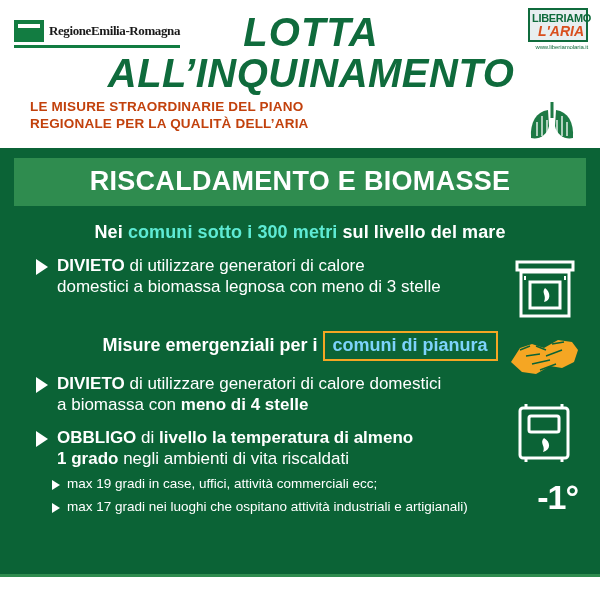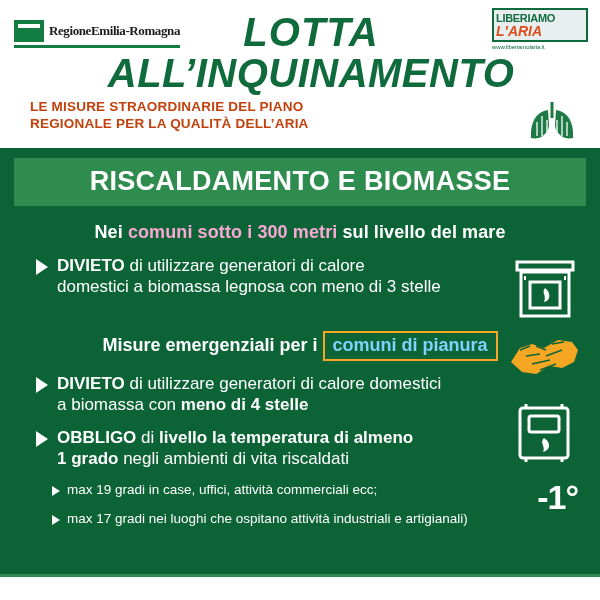--- a/index.html
+++ b/index.html
@@ -60,22 +60,22 @@
     font-weight: bold;
     color: #1a1a1a;
     letter-spacing: -0.4px;
     font-family: "Liberation Serif", serif;
   }
 
   .logo-liberiamo {
     position: absolute;
     right: 12px;
     top: 8px;
-    width: 96px;
-    text-align: left;
+    width: 60px;
+    text-align: right;
   }
   .lib-box {
     background: #e8eef0;
     border: 2px solid #0f6b3c;
     padding: 3px 2px 2px 2px;
   }
   .lib-l1 {
     font-size: 11px;
     font-weight: bold;
     color: #0f6b3c;
@@ -155,21 +155,21 @@
   }
 
   .lead {
     text-align: center;
     color: #ffffff;
     font-size: 18px;
     font-weight: bold;
     margin-top: 16px;
     letter-spacing: 0.1px;
   }
-  .lead .hl { color: #f9a8d4; text-align: center; }
+  .lead .hl { color: #5eead4; text-align: center; }
 
   .bullet {
     display: flex;
     align-items: flex-start;
     margin: 12px 0 0 36px;
     padding-right: 70px;
   }
   .tri {
     width: 0;
     height: 0;
@@ -192,21 +192,21 @@
   }
   .btext {
     color: #ffffff;
     font-size: 17px;
     line-height: 21px;
   }
   .btext b { font-weight: bold; }
   .sub-bullet {
     display: flex;
     align-items: flex-start;
-    margin: 13px 0 0 52px;
+    margin: 7px 0 0 52px;
     padding-right: 30px;
   }
   .sub-text {
     color: #ffffff;
     font-size: 13.5px;
     line-height: 16px;
   }
 
   .band2 {
     text-align: center;

